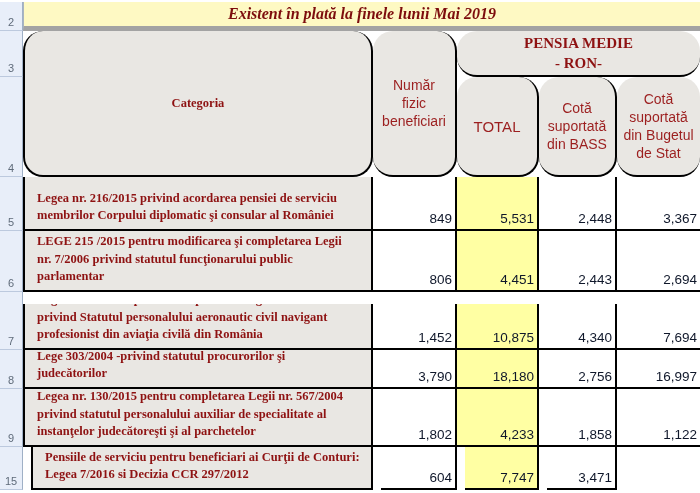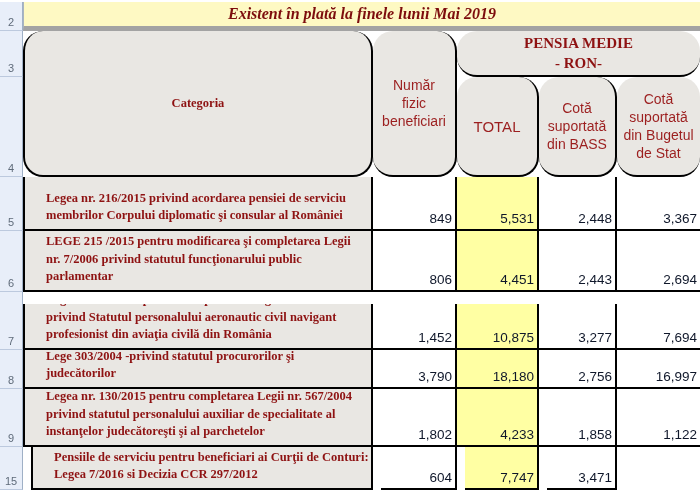--- a/index.html
+++ b/index.html
@@ -96,21 +96,21 @@
     grid-column: 2 / 3;
     background: #e9e7e3;
     font-family: "Liberation Serif", "DejaVu Serif", serif;
     font-weight: bold;
     font-size: 12.5px;
     line-height: 1.42;
     color: #8e1212;
     display: flex;
     flex-direction: column;
     justify-content: flex-end;
-    padding: 2px 2px 4px 21px;
+    padding: 2px 2px 4px 12px;
     white-space: pre-line;
   }
   .num {
     background: #ffffff;
     color: #0f172a;
     font-size: 13.5px;
     display: flex;
     align-items: flex-end;
     justify-content: flex-end;
     padding: 0 3px 3px 0;
@@ -170,21 +170,21 @@
   <div class="tb num c3 r6">806</div>
   <div class="tb num num-total c4 r6">4,451</div>
   <div class="tb num c5 r6">2,443</div>
   <div class="tb num c6 r6 col-last">2,694</div>
 
   <div class="tb cat col-first r7"> Legea nr. 83/2015 pentru completarea Legii nr. 223/2007
 privind Statutul personalului aeronautic civil navigant
 profesionist din aviaţia civilă din România</div>
   <div class="tb num c3 r7">1,452</div>
   <div class="tb num num-total c4 r7">10,875</div>
-  <div class="tb num c5 r7">3,277</div>
+  <div class="tb num c5 r7">4,340</div>
   <div class="tb num c6 r7 col-last">7,694</div>
 
   <div class="tb cat col-first r8">Lege 303/2004 -privind statutul procurorilor şi
 judecătorilor</div>
   <div class="tb num c3 r8">3,790</div>
   <div class="tb num num-total c4 r8">18,180</div>
   <div class="tb num c5 r8">2,756</div>
   <div class="tb num c6 r8 col-last">16,997</div>
 
   <div class="tb cat col-first r9">Legea nr. 130/2015 pentru completarea Legii nr. 567/2004

